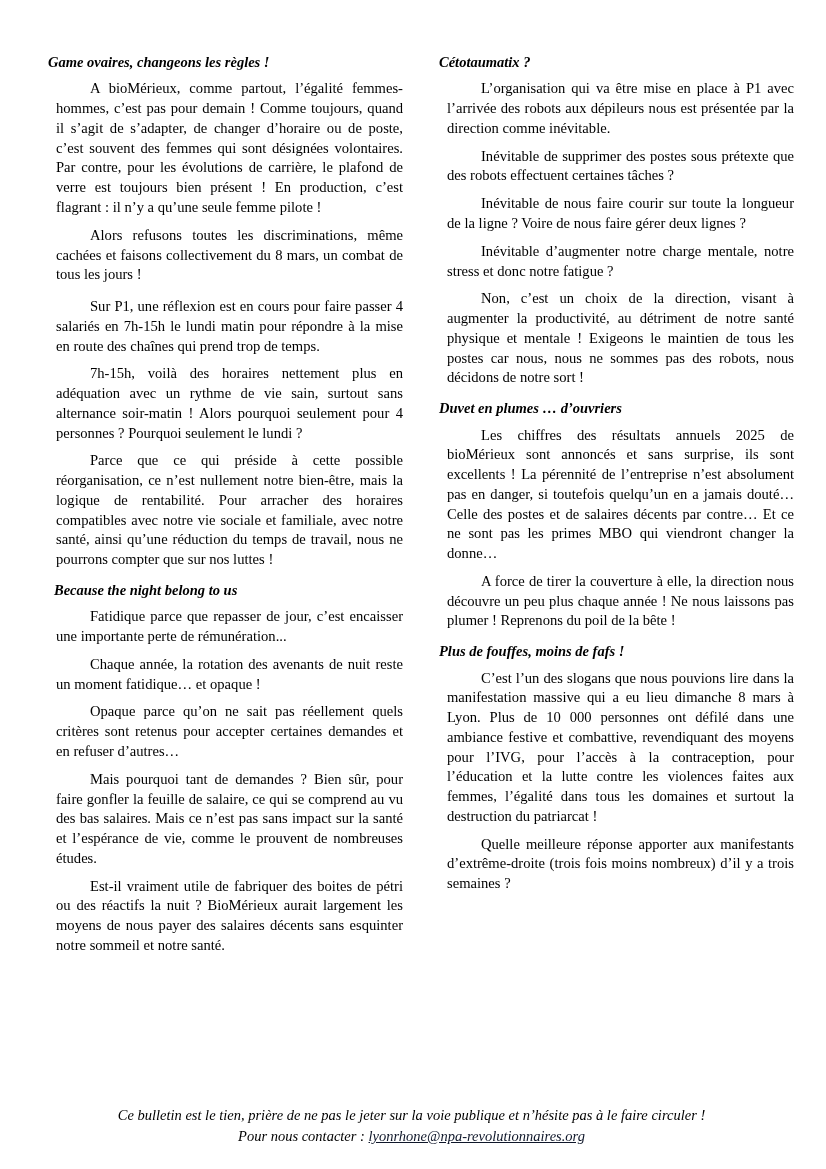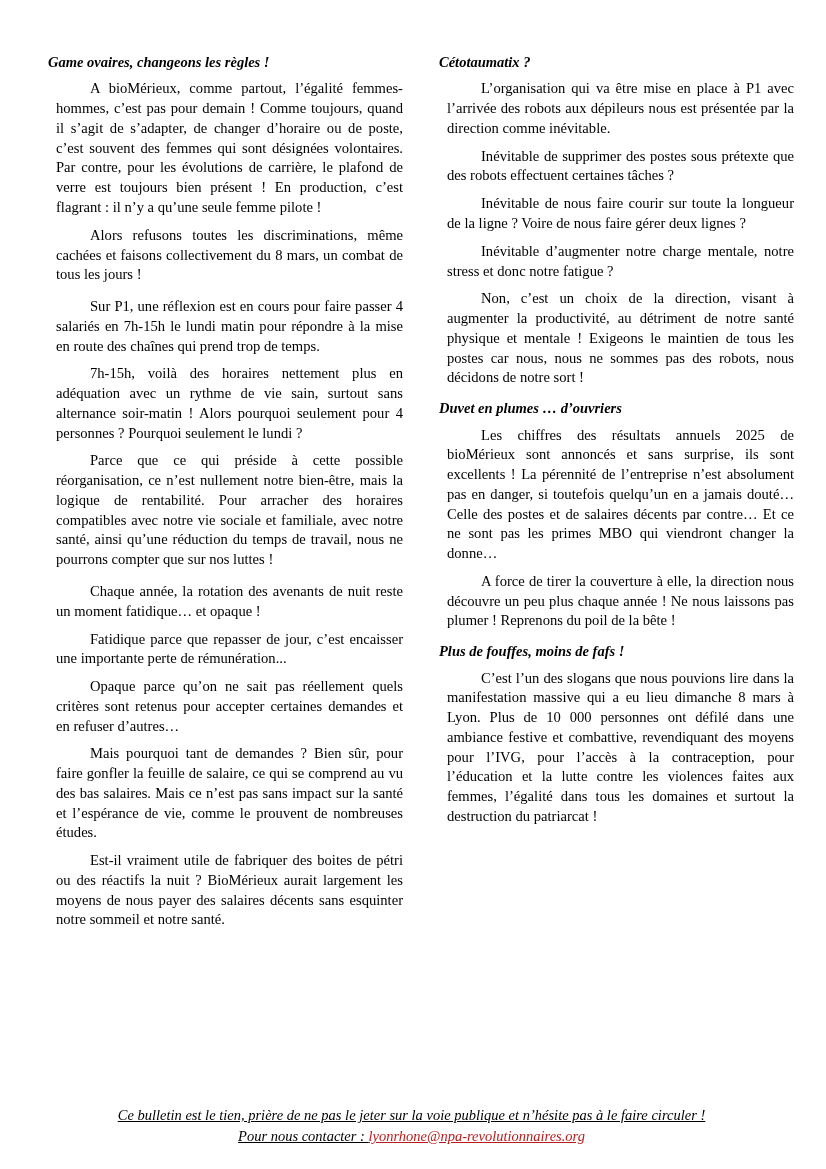--- a/index.html
+++ b/index.html
@@ -53,34 +53,33 @@
   }
   .spacer-top {
     margin-top: 12px;
   }
   .footer {
     position: absolute;
     left: 45px;
     right: 48px;
     bottom: 22px;
     text-align: center;
-    text-decoration: underline;
   }
   .footer .line1 {
     font-style: italic;
     font-size: 14.5px;
     line-height: 1.45;
   }
   .footer .line2 {
     font-style: italic;
     font-size: 14.5px;
     line-height: 1.45;
   }
   .footer .mail {
-    color: #b91c1c;
+    color: #0f172a;
     text-decoration: underline;
     font-style: italic;
   }
   .footer .line3 {
     font-size: 14.5px;
     line-height: 1.5;
     margin-top: 1px;
   }
 </style>
 </head>
@@ -97,22 +96,23 @@
         <p>Alors refusons toutes les discriminations, même cachées et faisons collectivement du 8 mars, un combat de tous les jours !</p>
       </div>
 
       <div class="art spacer-top">
         <p>Sur P1, une réflexion est en cours pour faire passer 4 salariés en 7h-15h le lundi matin pour répondre à la mise en route des chaînes qui prend trop de temps.</p>
         <p>7h-15h, voilà des horaires nettement plus en adéquation avec un rythme de vie sain, surtout sans alternance soir-matin ! Alors pourquoi seulement pour 4 personnes ? Pourquoi seulement le lundi ?</p>
         <p>Parce que ce qui préside à cette possible réorganisation, ce n’est nullement notre bien-être, mais la logique de rentabilité. Pour arracher des horaires compatibles avec notre vie sociale et familiale, avec notre santé, ainsi qu’une réduction du temps de travail, nous ne pourrons compter que sur nos luttes !</p>
       </div>
 
       <div class="art spacer-top">
+        <div class="art-title indented">Because the night belong to us</div>
+        <p>Fatidique parce que repasser de jour, c’est encaisser une importante perte de rémunération...</p>
         <p>Chaque année, la rotation des avenants de nuit reste un moment fatidique… et opaque !</p>
-        <p>Fatidique parce que repasser de jour, c’est encaisser une importante perte de rémunération...</p>
         <p>Opaque parce qu’on ne sait pas réellement quels critères sont retenus pour accepter certaines demandes et en refuser d’autres…</p>
         <p>Mais pourquoi tant de demandes ? Bien sûr, pour faire gonfler la feuille de salaire, ce qui se comprend au vu des bas salaires. Mais ce n’est pas sans impact sur la santé et l’espérance de vie, comme le prouvent de nombreuses études.</p>
         <p>Est-il vraiment utile de fabriquer des boites de pétri ou des réactifs la nuit ? BioMérieux aurait largement les moyens de nous payer des salaires décents sans esquinter notre sommeil et notre santé.</p>
       </div>
 
     </div>
 
     <div class="col">
 
       <div class="art">
@@ -126,20 +126,21 @@
 
       <div class="art spacer-top">
         <div class="art-title">Duvet en plumes … d’ouvriers</div>
         <p>Les chiffres des résultats annuels 2025 de bioMérieux sont annoncés et sans surprise, ils sont excellents ! La pérennité de l’entreprise n’est absolument pas en danger, si toutefois quelqu’un en a jamais douté… Celle des postes et de salaires décents par contre… Et ce ne sont pas les primes MBO qui viendront changer la donne…</p>
         <p>A force de tirer la couverture à elle, la direction nous découvre un peu plus chaque année ! Ne nous laissons pas plumer ! Reprenons du poil de la bête !</p>
       </div>
 
       <div class="art spacer-top">
         <div class="art-title">Plus de fouffes, moins de fafs !</div>
         <p>C’est l’un des slogans que nous pouvions lire dans la manifestation massive qui a eu lieu dimanche 8 mars à Lyon. Plus de 10 000 personnes ont défilé dans une ambiance festive et combattive, revendiquant des moyens pour l’IVG, pour l’accès à la contraception, pour l’éducation et la lutte contre les violences faites aux femmes, l’égalité dans tous les domaines et surtout la destruction du patriarcat !</p>
+        <p>Quelle meilleure réponse apporter aux manifestants d’extrême-droite (trois fois moins nombreux) d’il y a trois semaines ?</p>
       </div>
 
     </div>
   </div>
 
   <div class="footer">
     <div class="line1">Ce bulletin est le tien, prière de ne pas le jeter sur la voie publique et n’hésite pas à le faire circuler !</div>
     <div class="line2"><span>Pour nous contacter : </span><a class="mail" href="#">lyonrhone@npa-revolutionnaires.org</a></div>
   </div>
 </div>

